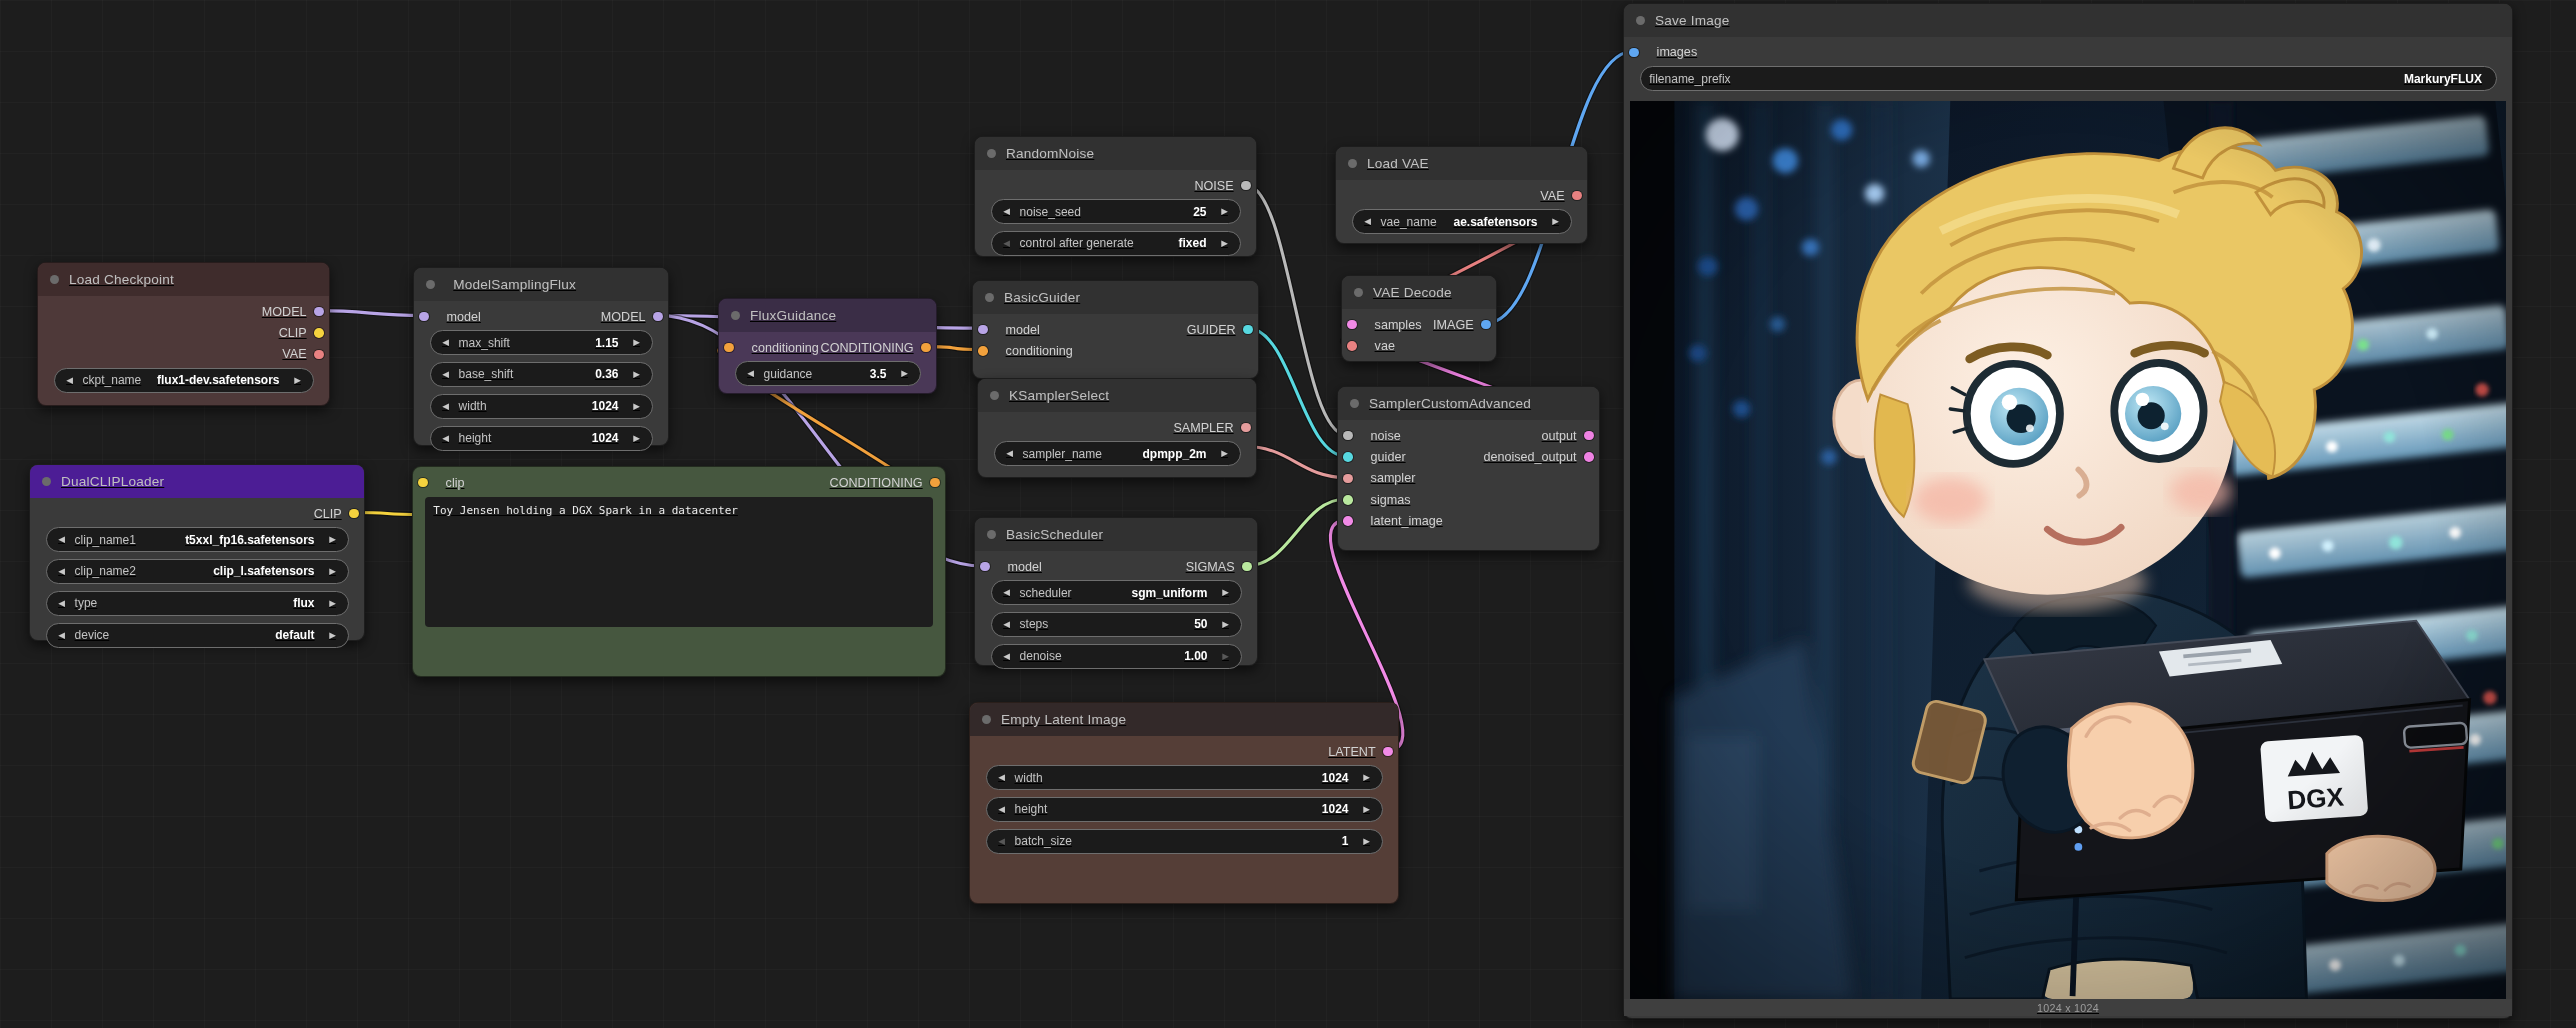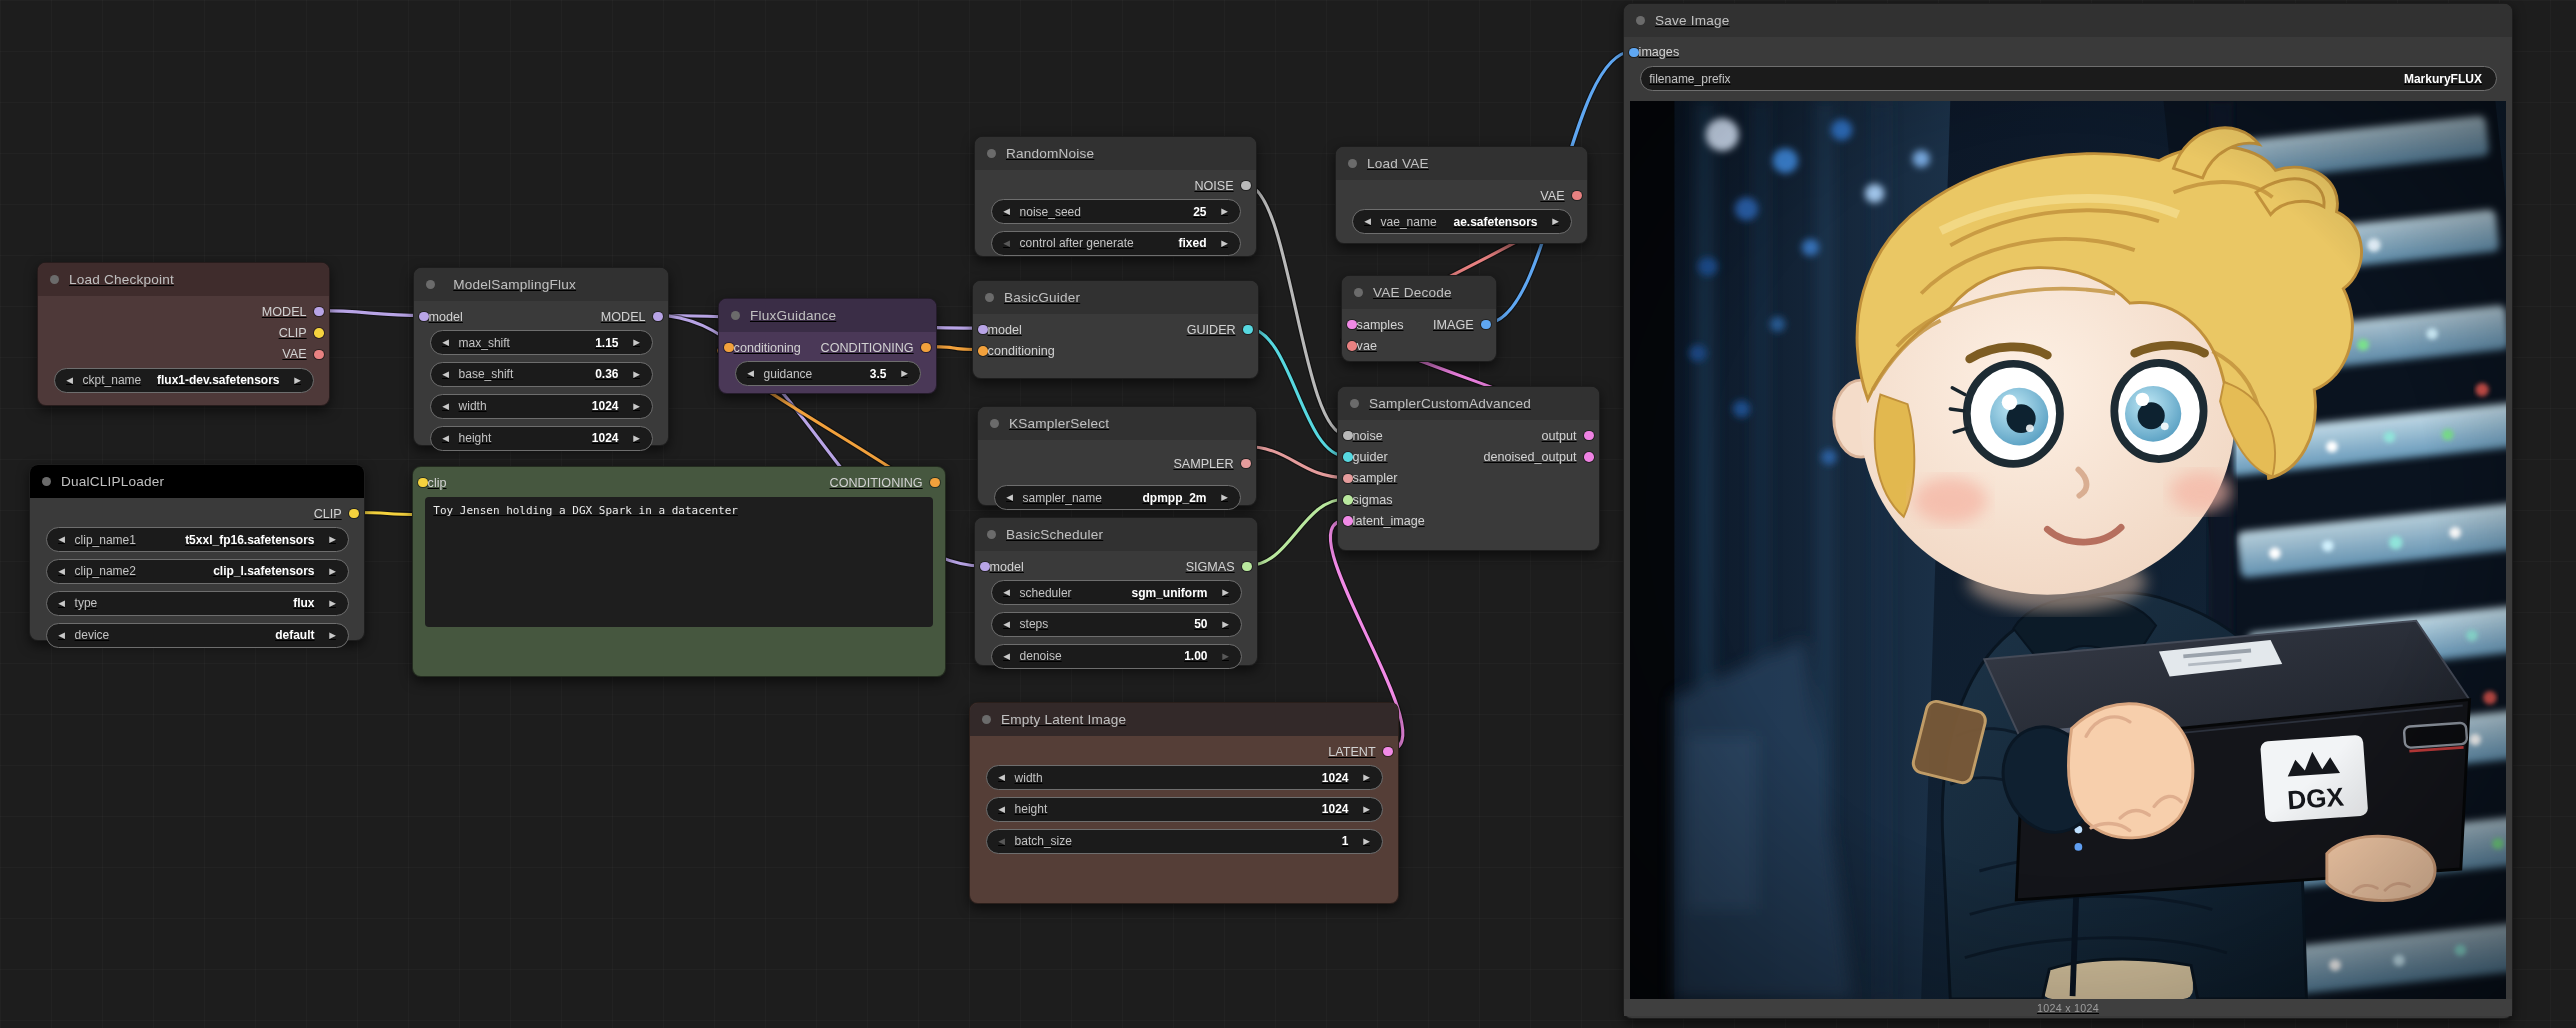--- a/index.html
+++ b/index.html
@@ -9,21 +9,21 @@
     background-image:linear-gradient(rgba(255,255,255,.024) 1px,transparent 1px),
                      linear-gradient(90deg,rgba(255,255,255,.024) 1px,transparent 1px);
     background-size:51px 51px;}
   #wires{position:absolute;left:0;top:0;width:2576px;height:1029px;z-index:1;pointer-events:none;}
   .node{position:absolute;z-index:2;border-radius:8.7px;box-shadow:0 4.9px 11.6px rgba(0,0,0,.55);border:1px solid rgba(0,0,0,.5);display:flex;flex-direction:column;text-decoration:underline;}
   .node-header{height:33px;flex:none;border-radius:7.8px 7.8px 0 0;display:flex;align-items:center;padding:0 11.6px;gap:9.7px;}
   .title-dot{width:9.7px;height:9.7px;border-radius:50%;background:#6b6b6b;flex:none;}
   .node-title{font-size:13.6px;color:#c0c0c0;white-space:nowrap;letter-spacing:0.2px;}
   .rows{flex:none;padding-top:4.9px;}
   .slot-row{height:21.4px;display:flex;align-items:center;position:relative;}
-  .slot-in{display:flex;align-items:center;gap:0;margin-left:4.9px;}
+  .slot-in{display:flex;align-items:center;gap:18px;margin-left:4.9px;}
   .slot-out{display:flex;align-items:center;gap:7.8px;margin-left:auto;margin-right:4.9px;}
   .slot-dot{width:9.7px;height:9.7px;border-radius:50%;flex:none;box-shadow:0 0 0 1px rgba(0,0,0,.4);}
   .slot-label{font-size:12.6px;color:#d2d2d2;white-space:nowrap;}
   .widgets{padding-top:2.9px;}
   .widget{height:25px;margin:0 15.5px 6.8px;background:#1b1b1b;border:1px solid #6e6e6e;border-radius:13.6px;display:flex;align-items:center;padding:0 8.7px;gap:6.8px;box-sizing:border-box;}
   .w-arrow{font-size:8.7px;color:#c9c9c9;flex:none;width:12.6px;text-align:center;line-height:1;}
   .w-arrow.dim{color:#585858;}
   .w-label{font-size:12px;color:#c3c3c3;white-space:nowrap;}
   .w-value{font-size:12px;color:#ffffff;margin-left:auto;white-space:nowrap;padding-right:4.9px;font-weight:bold;}
   .prompt-box{margin:3.9px 11.6px;background:#1e1e1e;border-radius:3.9px;color:#ececec;font-family:"DejaVu Sans Mono",monospace;font-size:11px;padding:6.8px 8.7px;white-space:pre-wrap;line-height:1.35;box-sizing:border-box;}
@@ -94,21 +94,21 @@
         <div class="widgets">
           <div class="widget">
             <span class="w-arrow">◀</span>
             <span class="w-label">ckpt_name</span>
             <span class="w-value">flux1-dev.safetensors</span>
             <span class="w-arrow">▶</span>
           </div>
         </div>
       </div>
       <div class="node" style="left: 29px; top: 464px; width: 334px; height: 175px; background: rgb(58, 58, 58);">
-        <div class="node-header" style="background: #000000;">
+        <div class="node-header" style="background: #4c1d95;">
           <span class="title-dot"></span>
           <span class="node-title">DualCLIPLoader</span>
         </div>
         <div class="rows">
           <div class="slot-row">
             <span class="slot-out">
               <span class="slot-label">CLIP</span>
               <span class="slot-dot" style="background: rgb(245, 210, 62);"></span>
             </span>
           </div>
@@ -270,21 +270,21 @@
             </span>
           </div>
           <div class="slot-row">
             <span class="slot-in">
               <span class="slot-dot" style="background: rgb(242, 161, 60);"></span>
               <span class="slot-label">conditioning</span>
             </span>
           </div>
         </div>
       </div>
-      <div class="node" style="left: 977px; top: 406px; width: 278px; height: 98px; background: rgb(58, 58, 58); gap: 8px;">
+      <div class="node" style="left: 977px; top: 378px; width: 278px; height: 98px; background: rgb(58, 58, 58);">
         <div class="node-header" style="background: rgb(49, 49, 49);">
           <span class="title-dot"></span>
           <span class="node-title">KSamplerSelect</span>
         </div>
         <div class="rows">
           <div class="slot-row">
             <span class="slot-out">
               <span class="slot-label">SAMPLER</span>
               <span class="slot-dot" style="background: rgb(229, 156, 156);"></span>
             </span>

